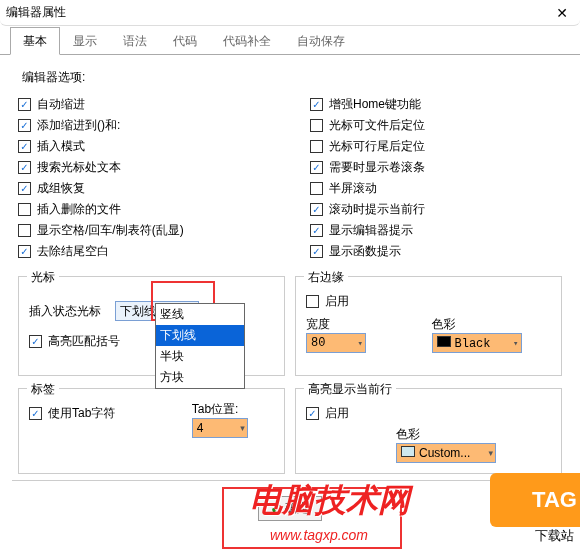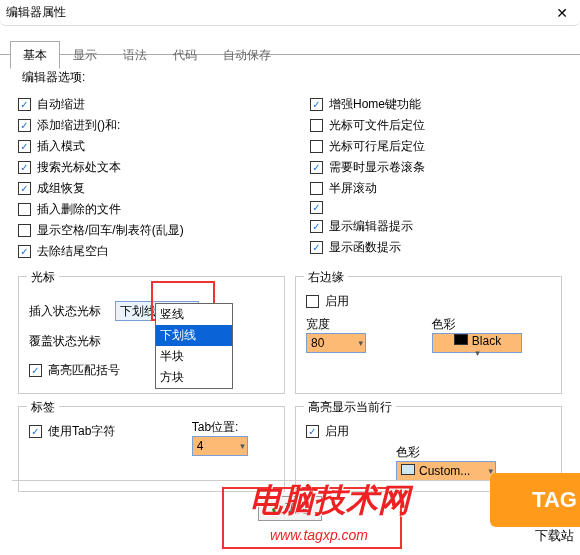--- a/index.html
+++ b/index.html
@@ -1,36 +1,36 @@
 <!DOCTYPE html>
 <html><head>
 <meta charset="utf-8">
 <style>
 * { box-sizing: border-box; margin: 0; padding: 0; }
 body { font-family: "Microsoft YaHei", sans-serif; font-size: 12px; background: #fff; width: 580px; height: 555px; position: relative; overflow: hidden; }
 .titlebar { height: 26px; display: flex; align-items: center; padding: 0 6px; border-bottom: 1px solid #ddd; background: #fff; border-radius: 6px; }
 .titlebar .title { flex: 1; }
 .titlebar .close { width: 24px; text-align: center; font-size: 14px; cursor: pointer; }
 .tabs { display: flex; border-bottom: 1px solid #aaa; padding-left: 10px; background: #fff; }
-.tab { padding: 5px 12px 4px; color: #666; cursor: pointer; border: 1px solid transparent; border-bottom: none; position: relative; top: 15px; }
+.tab { padding: 5px 12px 4px; color: #666; cursor: pointer; border: 1px solid transparent; border-bottom: none; position: relative; top: 1px; }
 .tab.active { color: #000; background: #fff; border-color: #aaa; border-bottom: 1px solid #fff; }
 .content { padding: 10px 18px; }
 .section-label { margin: 4px 0 6px 4px; }
 .cols { display: flex; gap: 40px; }
 .col { flex: 1; }
 .chk-row { display: flex; align-items: center; margin: 4px 0; }
 .chk { width: 13px; height: 13px; border: 1px solid #333; margin-right: 6px; display: inline-flex; align-items: center; justify-content: center; font-size: 10px; color: #1a6fd6; line-height: 1; }
 .group { border: 1px solid #ccc; padding: 12px 10px 10px; margin-top: 12px; position: relative; }
 .group-title { position: absolute; top: -8px; left: 8px; background: #fff; padding: 0 4px; }
 .row2 { display: flex; gap: 10px; }
 .form-row { display: flex; align-items: center; margin: 12px 0; gap: 6px; }
 .lbl { width: 80px; }
 .combo { display: inline-flex; align-items: center; border: 1px solid #7a9fd4; height: 20px; background: #fdba74; padding: 0 2px 0 4px; min-width: 84px; justify-content: space-between; }
 .combo .arrow { font-size: 9px; color: #555; }
-.dropdown { position: absolute; border: 1px solid #666; background: #fff; width: 78px; z-index: 10; }
+.dropdown { position: absolute; border: 1px solid #666; background: #fff; width: 90px; z-index: 10; }
 .dropdown .opt { padding: 2px 4px; }
 .dropdown .opt.sel { background: #0a64d8; color: #fff; }
 .red-box { border: 2px solid #e33; position: absolute; pointer-events: none; }
 .swatch { width: 14px; height: 11px; border: 1px solid #333; display: inline-block; margin-right: 4px; }
 .footer { position: absolute; bottom: 34px; left: 0; right: 0; display: flex; justify-content: center; gap: 8px; }
 .btn { border: 1px solid #999; padding: 3px 12px; background: #f3f3f3; display: inline-flex; align-items: center; gap: 4px; cursor: pointer; }
 .green-check { color: #1a8f1a; font-weight: bold; }
 .overlay-text1 { position: absolute; bottom: 32px; left: 250px; color: #e22; font-size: 32px; font-weight: bold; font-style: italic; text-shadow: 1px 1px 0 #fff; }
 .overlay-text2 { position: absolute; bottom: 12px; left: 270px; color: #e22; font-size: 14px; font-style: italic; }
 .tag-badge { position: absolute; right: 0; bottom: 28px; width: 90px; height: 54px; background: #ff9a1a; color: #fff; display: flex; align-items: center; justify-content: center; font-size: 22px; font-weight: bold; border-radius: 6px 0 0 6px; padding-left: 39px; }
@@ -43,20 +43,21 @@
 <div class="titlebar">
   <span class="title">编辑器属性</span>
   <span class="close">✕</span>
 </div>
 
 <div class="tabs">
   <div class="tab active">基本</div>
   <div class="tab">显示</div>
   <div class="tab">语法</div>
   <div class="tab">代码</div>
+  <div class="tab">代码补全</div>
   <div class="tab">自动保存</div>
 </div>
 
 <div class="content">
   <div class="section-label">编辑器选项:</div>
   <div class="cols">
     <div class="col" id="leftcol">
         <div class="chk-row">
           <span class="chk">✓</span>
           <span>自动缩进</span>
@@ -106,20 +107,21 @@
         <div class="chk-row">
           <span class="chk">✓</span>
           <span>需要时显示卷滚条</span>
         </div>
         <div class="chk-row">
           <span class="chk"></span>
           <span>半屏滚动</span>
         </div>
         <div class="chk-row">
           <span class="chk">✓</span>
+          <span>滚动时提示当前行</span>
         </div>
         <div class="chk-row">
           <span class="chk">✓</span>
           <span>显示编辑器提示</span>
         </div>
         <div class="chk-row">
           <span class="chk">✓</span>
           <span>显示函数提示</span>
         </div>
       </div>
@@ -128,53 +130,50 @@
   <div class="row2">
     <div class="group" style="flex:1; position:relative;">
       <span class="group-title">光标</span>
       <div class="form-row">
         <span class="lbl">插入状态光标</span>
         <span class="combo" style="background:#eaf2fb;">
           <span>下划线</span>
           <span class="arrow">▾</span>
         </span>
       </div>
-      <div class="form-row">
-        <span class="lbl">覆盖状态光标</span>
-      </div>
       <div class="chk-row" style="margin-top:10px;">
         <span class="chk">✓</span>
         <span>高亮匹配括号</span>
       </div>
       <div class="dropdown" style="left:136px; top:26px;">
         <div class="opt">竖线</div>
         <div class="opt sel">下划线</div>
         <div class="opt">半块</div>
         <div class="opt">方块</div>
       </div>
       <div class="red-box" style="left:132px; top:4px; width:64px; height:40px;"></div>
     </div>
 
-    <div class="group" style="flex:1;">
+    <div class="group" style="flex:1;font-family:Liberation Mono, monospace;">
       <span class="group-title">右边缘</span>
       <div class="chk-row">
         <span class="chk"></span>
         <span>启用</span>
       </div>
       <div class="form-row" style="margin-top:6px;">
         <div style="flex:1;">
           <div>宽度</div>
           <span class="combo" style="min-width:60px;">
             <span>80</span>
             <span class="arrow">▾</span>
           </span>
         </div>
         <div style="flex:1;">
           <div>色彩</div>
-          <span class="combo" style="min-width:90px;flex-direction:column;">
+          <span class="combo" style="min-width:90px;">
             <span><span class="swatch" style="background:#000;"></span><span>Black</span></span>
             <span class="arrow">▾</span>
           </span>
         </div>
       </div>
     </div>
   </div>
 
   <div class="row2">
     <div class="group" style="flex:1;">

